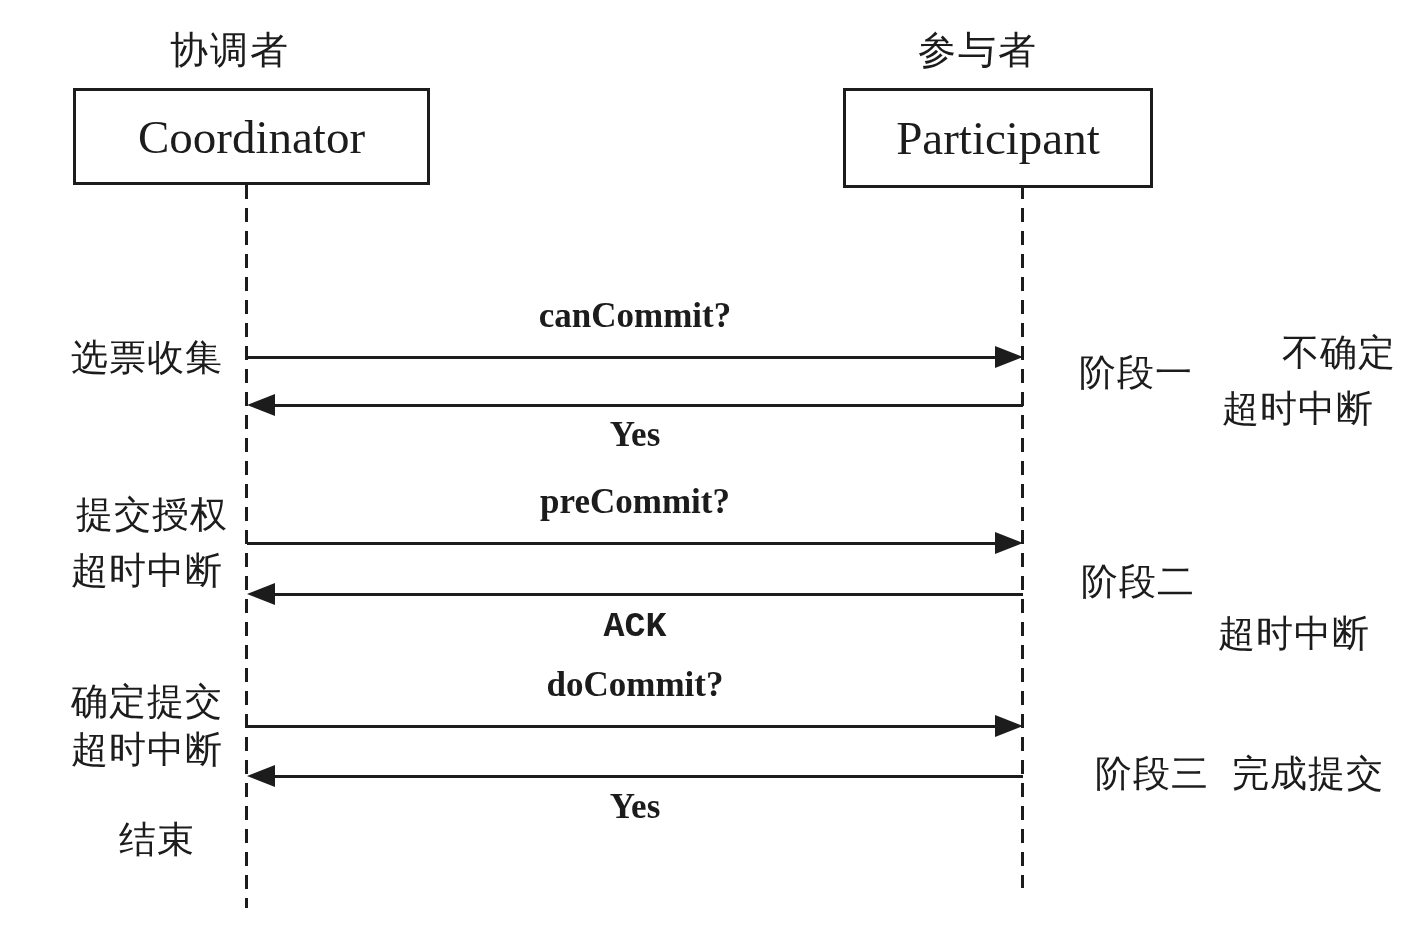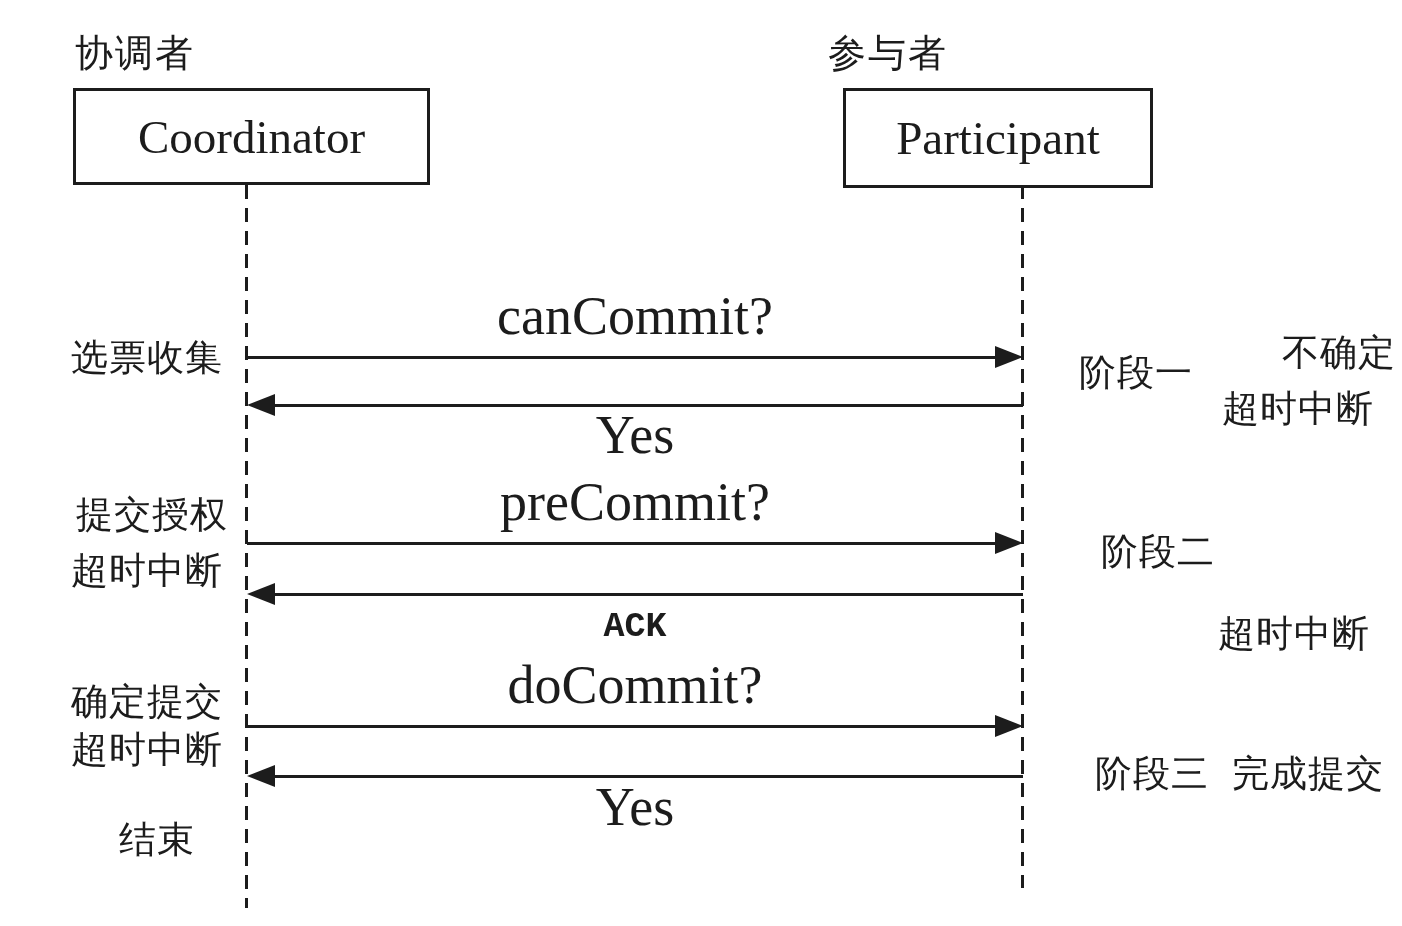--- a/index.html
+++ b/index.html
@@ -11,25 +11,26 @@
     position:relative;
     width:1402px;height:926px;
     background:var(--bg);
     overflow:hidden;
     font-family:"Liberation Sans",sans-serif;
     color:var(--ink);
   }
   
   .actor-cn{
     position:absolute;
-    text-align:left;
+    text-align:center;
     font-size:38px;
     line-height:42px;
     font-weight:500;
     letter-spacing:2px;
+    font-family:Liberation Mono, monospace;
   }
   
   .actor-box{
     position:absolute;
     border:3px solid var(--ink);
     background:var(--bg);
     display:flex;align-items:center;justify-content:center;
     font-family:"Liberation Serif",serif;
     font-size:47px;
     box-sizing:border-box;
@@ -49,21 +50,21 @@
     border-top:11px solid transparent;border-bottom:11px solid transparent;}
   .arrow.right .head{right:0;border-left:28px solid var(--ink);}
   .arrow.left  .head{left:0;border-right:28px solid var(--ink);}
   
   .msg-label{
     position:absolute;left:247px;width:776px;
     text-align:center;
   }
   .msg-serif{
     font-family:"Liberation Serif",serif;
-    font-size:54px;line-height:46px;
+    font-size:35px;line-height:46px;font-weight:bold;
   }
   .msg-sans{
     font-family:"Liberation Sans",sans-serif;
     font-size:35px;line-height:38px;font-weight:700;
   }
   
   .side-cn{
     position:absolute;
     font-size:37px;line-height:41px;
     text-align:center;
@@ -130,19 +131,19 @@
   <div class="side-cn" style="left:62px;top:494px;width:180px;">提交授权</div>
   <div class="side-cn" style="left:57px;top:550px;width:180px;">超时中断</div>
   <div class="side-cn" style="left:57px;top:681px;width:180px;">确定提交</div>
   <div class="side-cn" style="left:57px;top:729px;width:180px;">超时中断</div>
   <div class="side-cn" style="left:67px;top:819px;width:180px;">结束</div>
 
   <div class="side-cn" style="left:1078px;top:352px;width:116px;">阶段一</div>
   <div class="side-cn" style="left:1259px;top:332px;width:160px;">不确定</div>
   <div class="side-cn" style="left:1218px;top:388px;width:160px;">超时中断</div>
 
-  <div class="side-cn" style="left:1080px;top:531px;width:116px;margin-left:20px;">阶段二</div>
+  <div class="side-cn" style="left:1080px;top:561px;width:116px;">阶段二</div>
   <div class="side-cn" style="left:1214px;top:613px;width:160px;">超时中断</div>
 
   <div class="side-cn" style="left:1094px;top:753px;width:116px;">阶段三</div>
   <div class="side-cn" style="left:1228px;top:753px;width:160px;">完成提交</div>
 
 </div>
 
 </body></html>

